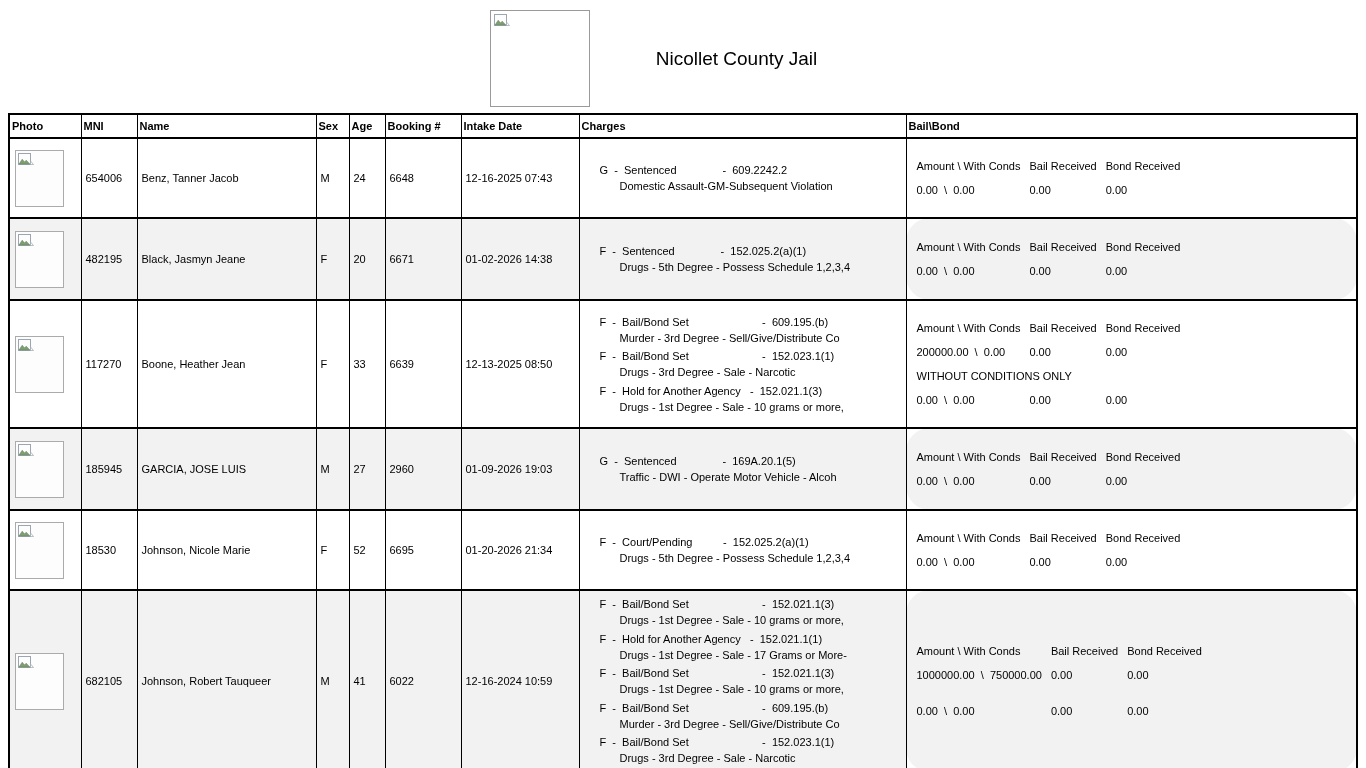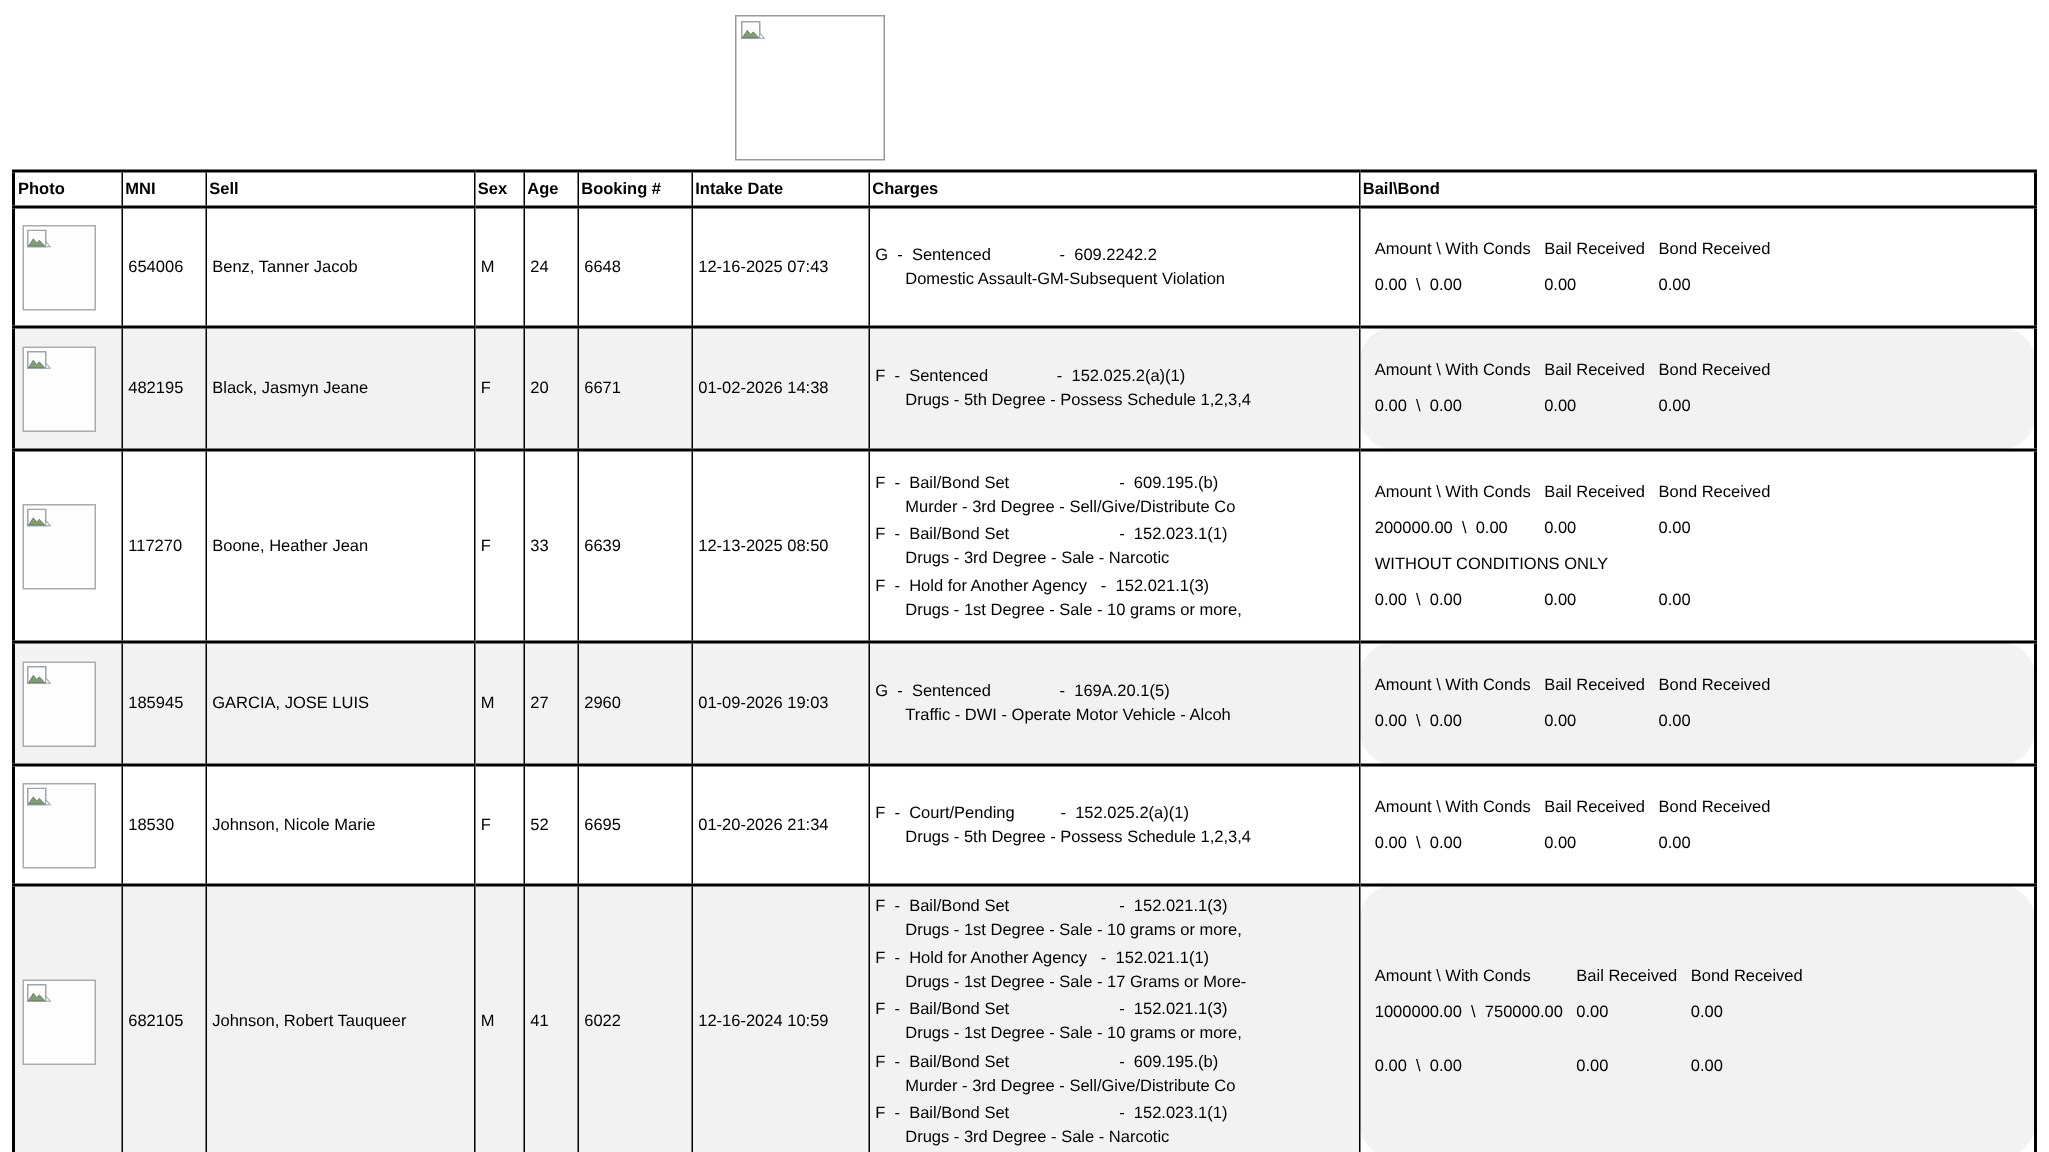--- a/index.html
+++ b/index.html
@@ -21,21 +21,21 @@
     border-left: 1px solid #000; border-right: 1px solid #000;
     border-top: 2px solid #000; border-bottom: 2px solid #000;
     font-size: 11px; vertical-align: middle; background: #fff;
   }
   th { height: 20px; font-weight: bold; text-align: left; padding: 1px 2px; }
   td { padding: 2px 4px; }
   tr.alt td { background: #f2f2f2; }
   td.photo-cell { padding: 2px 2px 2px 5px; }
   .photo-box { width: 47px; height: 55px; border: 1px solid #ababab; background: #fdfdfd; position: relative; }
   .photo-box .broken-icon { position: absolute; top: 2px; left: 2px; }
-  td.charges-cell { padding-left: 4px; padding-right: 4px; }
+  td.charges-cell { padding-left: 20px; padding-right: 4px; }
   .charge { margin: 2.5px 0; }
   .charge-line { white-space: pre-wrap; line-height: 16px; }
   .charge-desc { line-height: 16px; margin-left: 20px; }
   td.bail-cell { padding-left: 10px; border-radius: 24px; }
   .bail-grid { display: grid; grid-template-columns: max-content max-content max-content; column-gap: 9px; }
   .bail-grid > div { line-height: 24px; white-space: pre; }
   .bail-note { grid-column: 1 / -1; }
   .bail-gap { grid-column: 1 / -1; height: 12px; }
 </style>
 </head>
@@ -43,40 +43,41 @@
 
 <div class="report-header">
   <div class="logo-box">
     <span class="broken-icon"><svg width="16" height="16" viewBox="0 0 16 16" xmlns="http://www.w3.org/2000/svg">
           <rect x="0.5" y="0.5" width="12" height="11" fill="#fdfdfd" stroke="#9aa7b1"></rect>
           <path d="M1 11 L4.2 6.2 L6.5 9 L8.2 7.2 L11.8 11 Z" fill="#7f9e72" stroke="#5d7a52" stroke-width="0.5"></path>
           <path d="M12.5 8 L15.5 11.5 L12.5 11.5 Z" fill="#ffffff" stroke="#9aa7b1" stroke-width="0.7"></path>
         </svg></span>
   </div>
   <div class="title-block">
+    <div>Nicollet County Jail</div>
   </div>
 </div>
 
 <table class="roster">
   <colgroup>
     <col style="width:72px">
       <col style="width:56px">
       <col style="width:179px">
     <col style="width:33px">
       <col style="width:36px">
       <col style="width:76px">
     <col style="width:118px">
       <col style="width:327px">
       <col>
   </colgroup>
   <thead>
     <tr>
         <th>Photo</th>
         <th>MNI</th>
-        <th>Sell</th>
+        <th>Name</th>
         <th>Sex</th>
         <th>Age</th>
         <th>Booking #</th>
         <th>Intake Date</th>
         <th>Charges</th>
         <th>Bail\Bond</th>
       </tr>
   </thead>
   <tbody>
       <tr style="height: 80px;">

